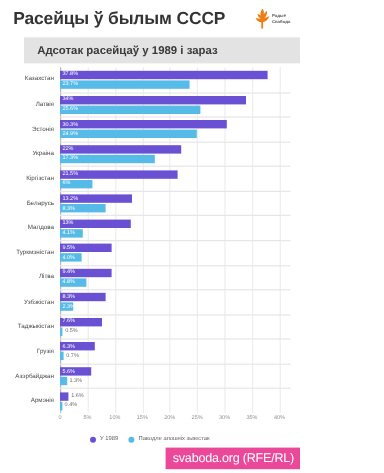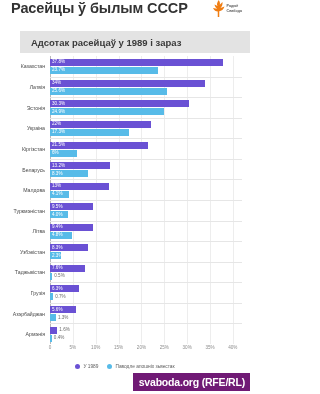--- a/index.html
+++ b/index.html
@@ -14,21 +14,21 @@
     overflow: hidden;
     position: relative;
   }
 
   
   .header {
     position: relative;
     height: 31px;
     background: #ffffff;
     display: flex;
-    align-items: flex-start;
+    align-items: center;
     padding: 0 8px 0 11px;
     box-sizing: border-box;
   }
   .header-title {
     font-size: 14.5px;
     font-weight: bold;
     color: #333333;
     letter-spacing: -0.1px;
     white-space: nowrap;
     flex: 1;
@@ -189,24 +189,24 @@
     font-size: 4.8px;
     color: #5d5d5d;
     white-space: nowrap;
   }
 
   
   .watermark {
     position: absolute;
     right: 0;
     bottom: 3px;
-    background: #701a75;
+    background: #ec4899;
     color: #ffffff;
     font-size: 10.5px;
-    font-weight: bold;
+    font-weight: normal;
     padding: 3px 5px 3px 6px;
     white-space: nowrap;
     letter-spacing: -0.2px;
   }
 </style>
 </head>
 <body>
 
 <div class="header">
   <div class="header-title">Расейцы ў былым СССР</div>

